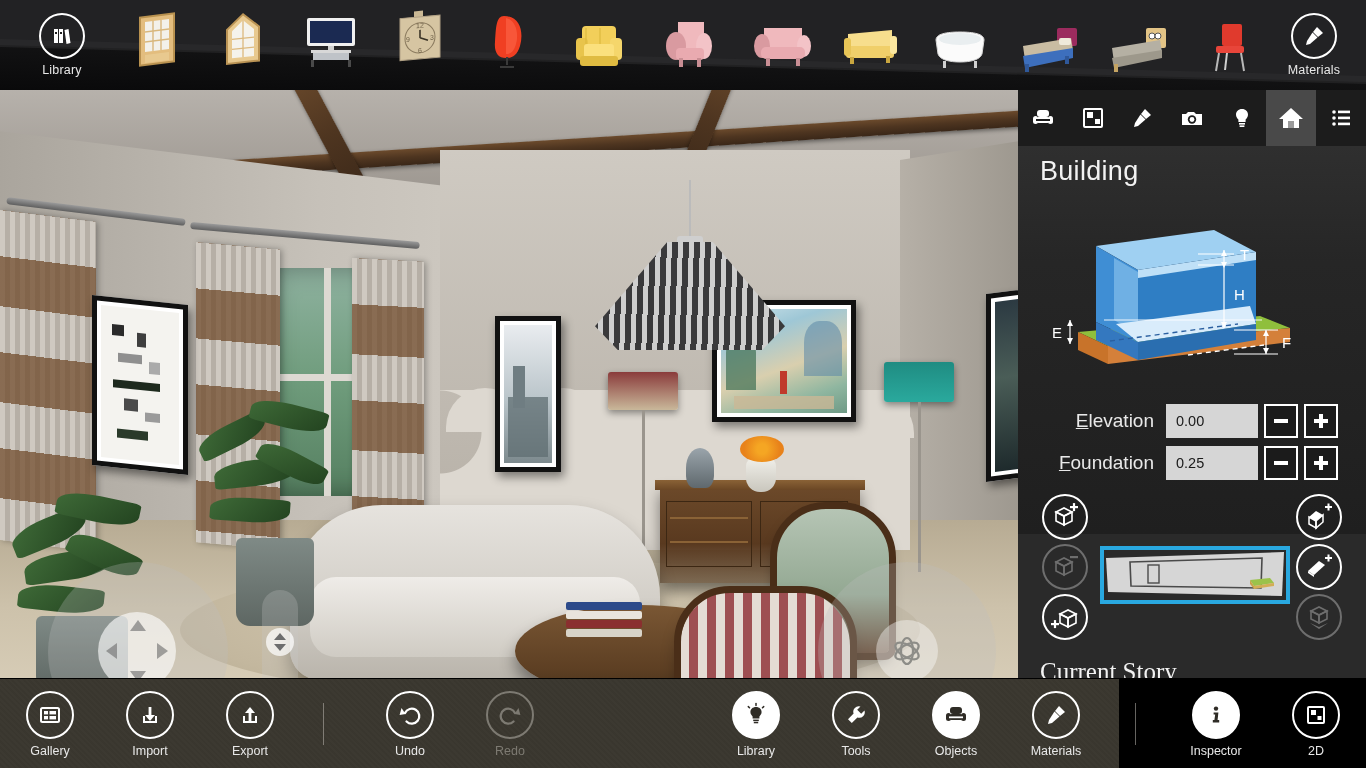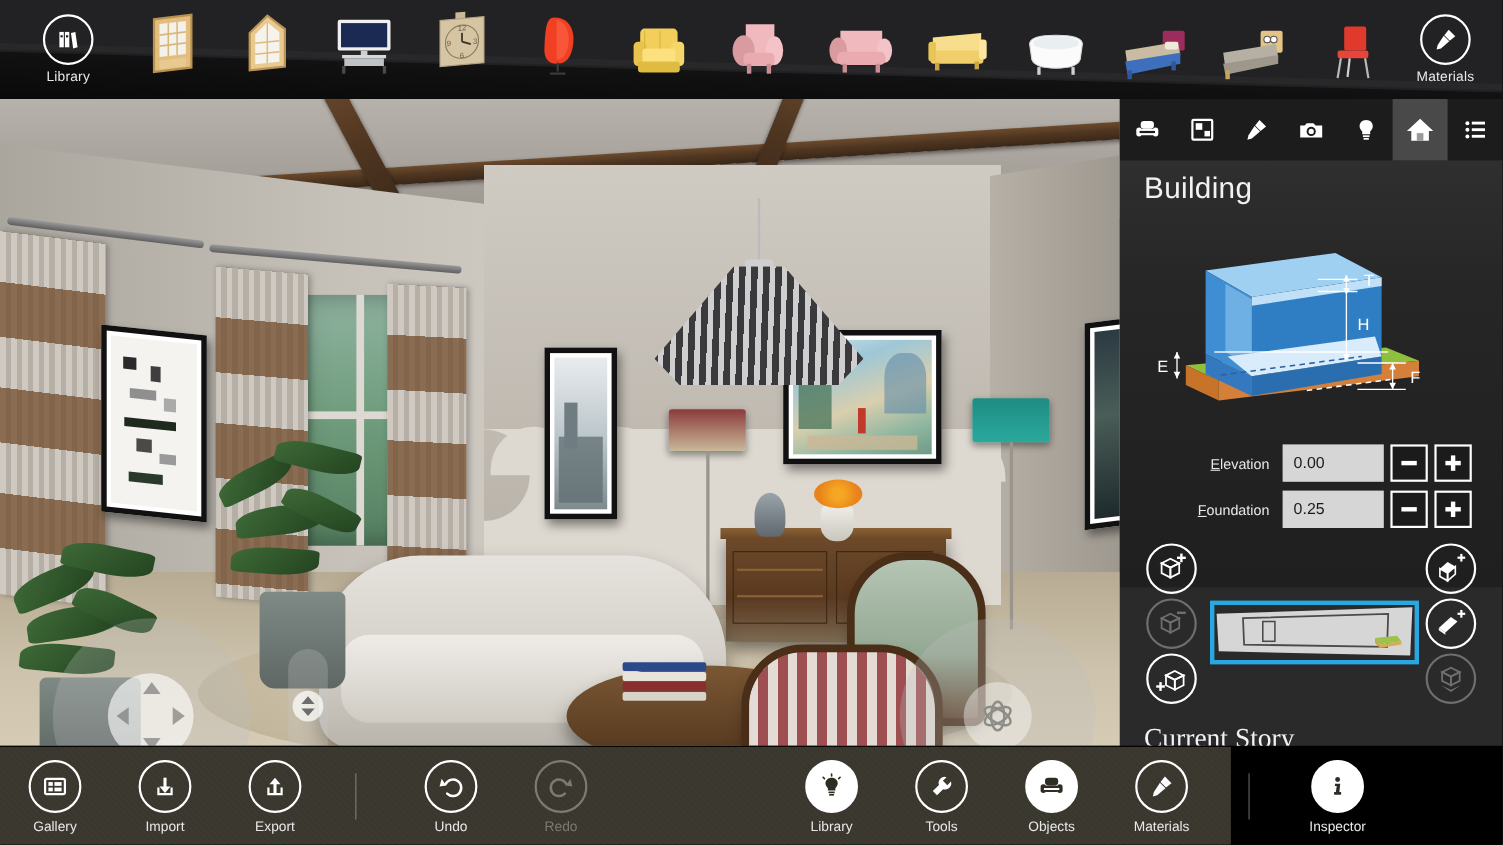--- a/index.html
+++ b/index.html
@@ -230,21 +230,21 @@
     font-size: 27px; color:#f2f2f2; font-weight:300;
     padding: 10px 0 0 22px; letter-spacing:.3px;
   }
   .bldg-diagram {
     position:absolute; left:20px; top:78px; width:300px; height:160px;
   }
   .field-row {
     position:absolute; display:flex; align-items:center; height: 34px;
   }
   .field-label {
-    color:#e9e9e9; font-size:13px; text-align:right; width: 148px; padding-right:12px;
+    color:#e9e9e9; font-size:19px; text-align:right; width: 148px; padding-right:12px;
   }
   .field-label u { text-decoration: underline; }
   .field-value {
     width: 92px; height:34px; background:#d6d6d6; color:#1a1a1a;
     font-size:14.5px; display:flex; align-items:center; padding-left:10px;
     border:none;
   }
   .step-btn {
     width: 34px; height:34px; margin-left:6px; border:2px solid #fff;
     background:#1b1b1b; color:#fff; display:flex; align-items:center; justify-content:center;
@@ -952,15 +952,25 @@
   <div class="bb-item" style="left:1166px;">
     <div class="bb-circle filled">
       <svg width="24" height="24" viewBox="0 0 24 24">
         <circle cx="12" cy="5.6" r="2.2" fill="currentColor"></circle>
         <path d="M9.6 9.6 L14.4 9.6 L13.6 17 L15.2 17 L15.2 19.4 L8.8 19.4 L8.8 17 L10.4 17 L11.2 11.6 L9.6 11.6 Z" fill="currentColor"></path>
       </svg>
     </div>
     <div class="bb-label">Inspector</div>
   </div>
 
+  <div class="bb-item" style="left:1266px;">
+    <div class="bb-circle">
+      <svg width="24" height="24" viewBox="0 0 24 24">
+        <rect x="4" y="4" width="16" height="16" rx="1" fill="none" stroke="currentColor" stroke-width="2"></rect>
+        <rect x="7" y="7" width="5" height="5" fill="currentColor"></rect>
+        <rect x="13.5" y="13" width="4" height="4" fill="currentColor"></rect>
+      </svg>
+    </div>
+    <div class="bb-label">2D</div>
+  </div>
 </div>
 
 </div>
 
 </body></html>

